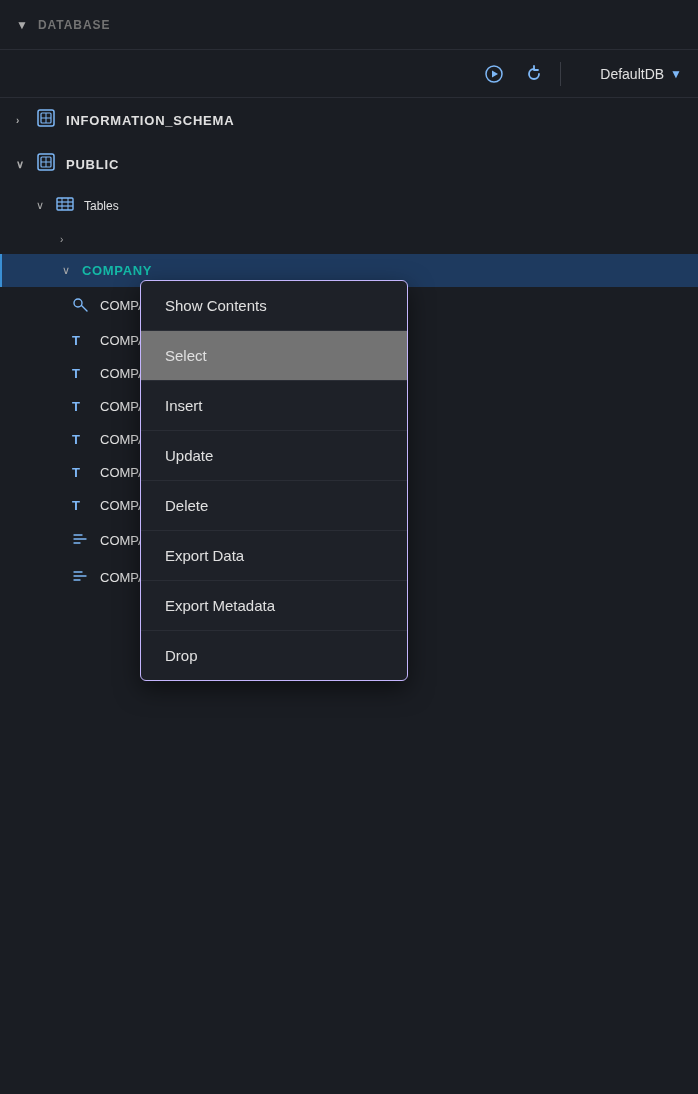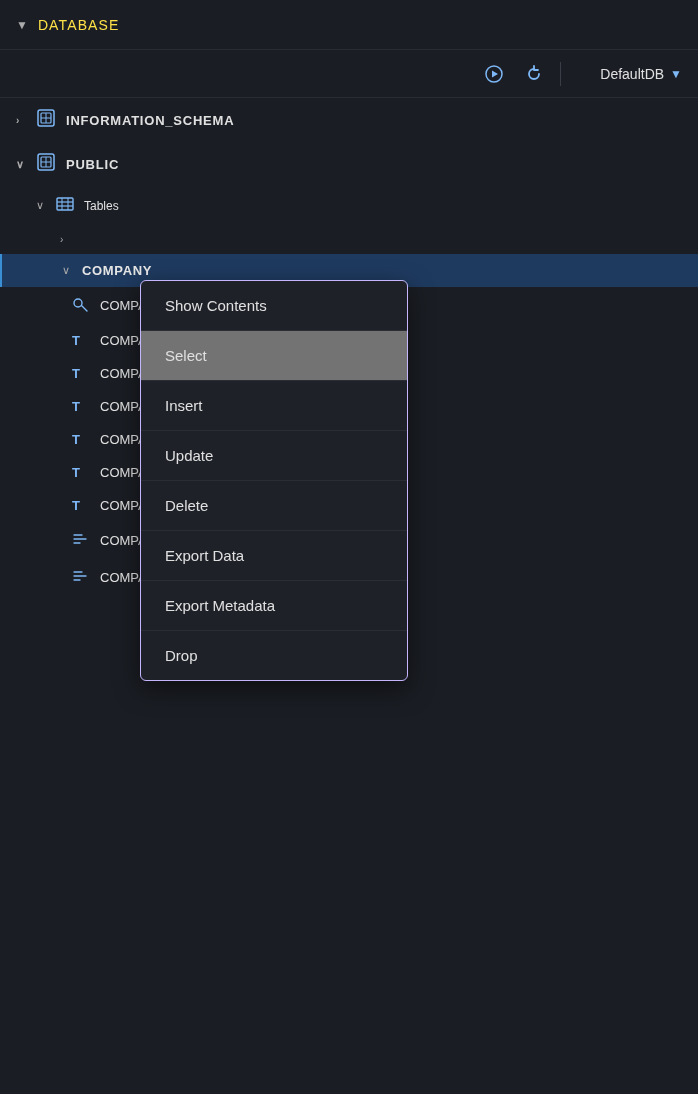--- a/index.html
+++ b/index.html
@@ -25,24 +25,24 @@
       border-bottom: 1px solid #2a2d35;
     }
 
     .header-chevron {
       color: #aaa;
       margin-right: 10px;
       font-size: 12px;
     }
 
     .header-title {
-      font-weight: 400;
-      font-size: 14px;
+      font-weight: 700;
+      font-size: 12px;
       letter-spacing: 0.08em;
-      color: #fde047;
+      color: #737373;
       text-transform: uppercase;
     }
 
     
     .toolbar {
       display: flex;
       align-items: center;
       justify-content: flex-end;
       padding: 8px 16px;
       height: 48px;
@@ -282,21 +282,21 @@
     <span style="font-size:12px; font-weight:400;">Tables</span>
   </div>
 
   <div class="tree-sub-sub-item">
     <span class="tree-chevron">›</span>
     <span style="color:#888; font-size:12px;"></span>
   </div>
 
   <div class="tree-sub-sub-item highlighted">
     <span class="tree-chevron" style="font-size:11px;">∨</span>
-    <span style="font-size:13px; font-weight:600; letter-spacing:0.05em; color:#e5e5e5;">COMPANY</span>
+    <span style="font-size:13px; font-weight:600; letter-spacing:0.05em; color:#14b8a6;">COMPANY</span>
   </div>
 
   <div class="column-item">
     <span class="col-icon">
       <svg width="16" height="16" viewBox="0 0 16 16" fill="none">
         <circle cx="6" cy="7" r="4" stroke="#7eb8f7" stroke-width="1.4" fill="none"></circle>
         <line x1="9.5" y1="9.5" x2="15" y2="15" stroke="#7eb8f7" stroke-width="1.4" stroke-linecap="round"></line>
       </svg>
     </span>
     <span class="col-name">COMPANY_ID</span>

